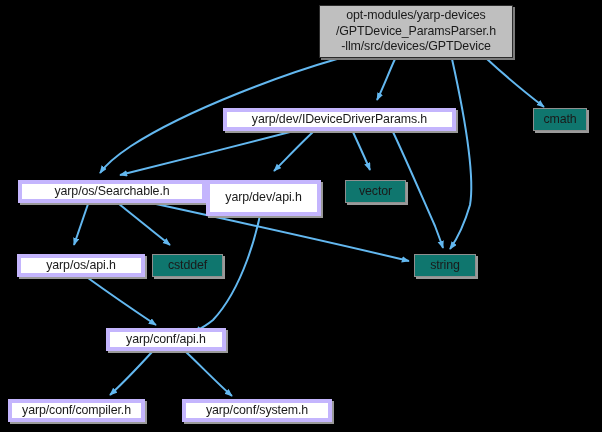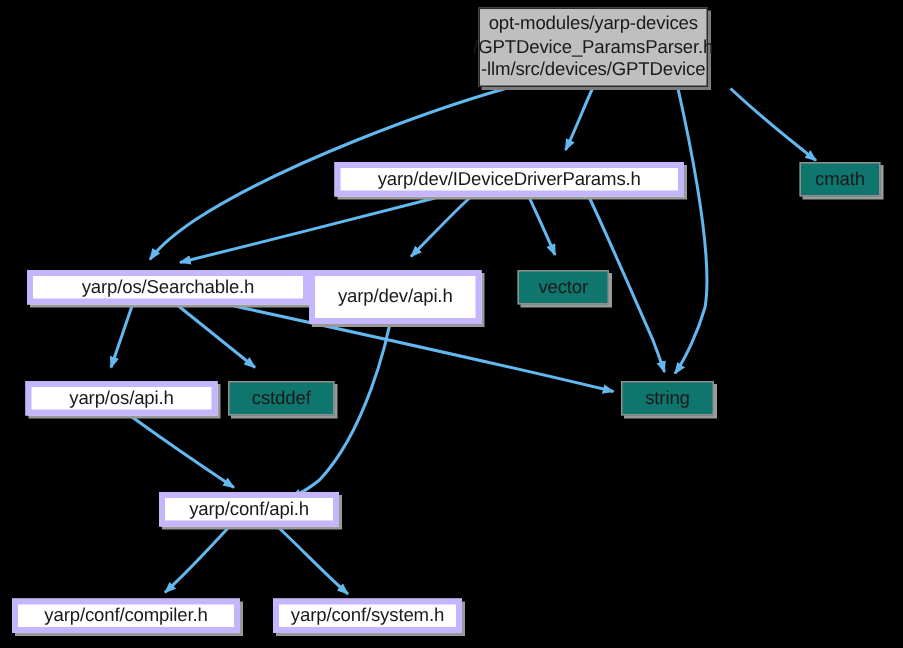--- a/index.html
+++ b/index.html
@@ -82,27 +82,27 @@
         <path d="M 119,204 C 134,216 155,233 170,245" fill="none" stroke="#63b8f0" stroke-width="2" marker-end="url(#arrowhead)"></path>
         <path d="M 156,204 C 225,219 355,248 409,261" fill="none" stroke="#63b8f0" stroke-width="2" marker-end="url(#arrowhead)"></path>
         <path d="M 262,204 C 258,230 243,288 213,320 C 207,325 200,329 194,332" fill="none" stroke="#63b8f0" stroke-width="2" marker-end="url(#arrowhead)"></path>
         <path d="M 88,278 C 106,291 135,311 156,325" fill="none" stroke="#63b8f0" stroke-width="2" marker-end="url(#arrowhead)"></path>
         <path d="M 152,352 C 141,364 123,383 110,395" fill="none" stroke="#63b8f0" stroke-width="2" marker-end="url(#arrowhead)"></path>
         <path d="M 186,352 C 199,364 218,384 232,396" fill="none" stroke="#63b8f0" stroke-width="2" marker-end="url(#arrowhead)"></path>
       </g>
   </svg>
 
   <div id="nodes-layer">
-      <div class="gnode root" style="left: 319px; top: 5px; width: 153px; height: 53px;"><span class="ln">opt-modules/yarp-devices</span><span class="ln">/GPTDevice_ParamsParser.h</span><span class="ln">-llm/src/devices/GPTDevice</span></div>
+      <div class="gnode root" style="left: 319px; top: 5px; width: 194px; height: 53px;"><span class="ln">opt-modules/yarp-devices</span><span class="ln">/GPTDevice_ParamsParser.h</span><span class="ln">-llm/src/devices/GPTDevice</span></div>
       <div class="gnode user" style="left: 223px; top: 108px; width: 233px; height: 23px;"><span class="ln">yarp/dev/IDeviceDriverParams.h</span></div>
       <div class="gnode std" style="left: 533px; top: 108px; width: 54px; height: 23px;"><span class="ln">cmath</span></div>
       <div class="gnode user" style="left: 18px; top: 180px; width: 188px; height: 23px;"><span class="ln">yarp/os/Searchable.h</span></div>
       <div class="gnode user" style="left: 206px; top: 180px; width: 115px; height: 36px;"><span class="ln">yarp/dev/api.h</span></div>
       <div class="gnode std" style="left: 345px; top: 180px; width: 61px; height: 23px;"><span class="ln">vector</span></div>
       <div class="gnode user" style="left: 17px; top: 254px; width: 128px; height: 23px;"><span class="ln">yarp/os/api.h</span></div>
       <div class="gnode std" style="left: 152px; top: 254px; width: 71px; height: 23px; align-items: center;"><span class="ln">cstddef</span></div>
       <div class="gnode std" style="left: 414px; top: 254px; width: 62px; height: 23px;"><span class="ln">string</span></div>
       <div class="gnode user" style="left: 106px; top: 328px; width: 120px; height: 23px;"><span class="ln">yarp/conf/api.h</span></div>
-      <div class="gnode user" style="left: 8px; top: 399px; width: 152px; height: 23px;"><span class="ln">yarp/conf/compiler.h</span></div>
-      <div class="gnode user" style="left: 182px; top: 399px; width: 126px; height: 23px;"><span class="ln">yarp/conf/system.h</span></div>
+      <div class="gnode user" style="left: 8px; top: 399px; width: 137px; height: 23px;"><span class="ln">yarp/conf/compiler.h</span></div>
+      <div class="gnode user" style="left: 182px; top: 399px; width: 150px; height: 23px;"><span class="ln">yarp/conf/system.h</span></div>
     </div>
 
 </div>
 
 </body></html>

